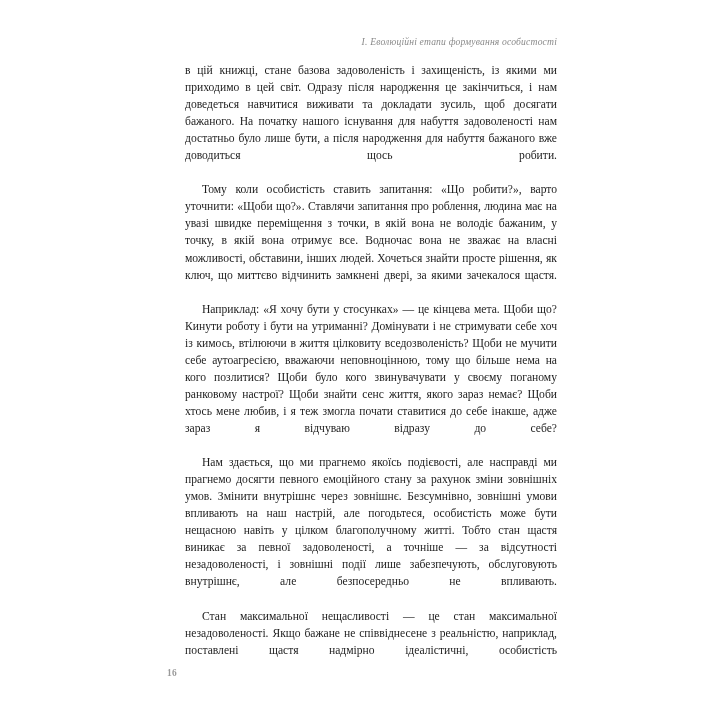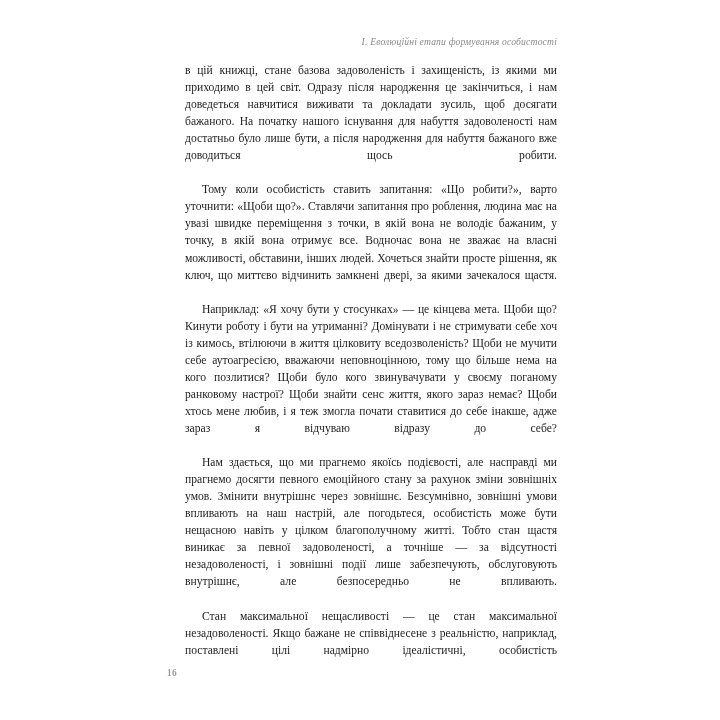--- a/index.html
+++ b/index.html
@@ -85,18 +85,18 @@
 
 <div class="page">
 
   <div class="running-header">I. Еволюційні етапи формування особистості</div>
 
   <div class="text-block">
     <p class="para">в цій книжці, стане базова задоволеність і захищеність, із якими ми приходимо в цей світ. Одразу після народження це закінчиться, і нам доведеться навчитися виживати та докладати зусиль, щоб досягати бажаного. На початку нашого існування для набуття задоволеності нам достатньо було лише бути, а після народження для набуття бажаного вже доводиться щось робити.</p>
     <p class="para indented">Тому коли особистість ставить запитання: «Що робити?», варто уточнити: «Щоби що?». Ставлячи запитання про роблення, людина має на увазі швидке переміщення з точки, в якій вона не володіє бажаним, у точку, в якій вона отримує все. Водночас вона не зважає на власні можливості, обставини, інших людей. Хочеться знайти просте рішення, як ключ, що миттєво відчинить замкнені двері, за якими зачекалося щастя.</p>
     <p class="para indented">Наприклад: «Я хочу бути у стосунках» — це кінцева мета. Щоби що? Кинути роботу і бути на утриманні? Домінувати і не стримувати себе хоч із кимось, втілюючи в життя цілковиту вседозволеність? Щоби не мучити себе аутоагресією, вважаючи неповноцінною, тому що більше нема на кого позлитися? Щоби було кого звинувачувати у своєму поганому ранковому настрої? Щоби знайти сенс життя, якого зараз немає? Щоби хтось мене любив, і я теж змогла почати ставитися до себе інакше, адже зараз я відчуваю відразу до себе?</p>
     <p class="para indented">Нам здається, що ми прагнемо якоїсь подієвості, але насправді ми прагнемо досягти певного емоційного стану за рахунок зміни зовнішніх умов. Змінити внутрішнє через зовнішнє. Безсумнівно, зовнішні умови впливають на наш настрій, але погодьтеся, особистість може бути нещасною навіть у цілком благополучному житті. Тобто стан щастя виникає за певної задоволеності, а точніше — за відсутності незадоволеності, і зовнішні події лише забезпечують, обслуговують внутрішнє, але безпосередньо не впливають.</p>
-    <p class="para indented">Стан максимальної нещасливості — це стан максимальної незадоволеності. Якщо бажане не співвіднесене з реальністю, наприклад, поставлені цілі надмірно ідеалістичні, особистість</p>
+    <p class="para indented">Стан максимальної нещасливості — це стан максимальної незадоволеності. Якщо бажане не співвіднесене з реальністю, наприклад, поставлені щастя надмірно ідеалістичні, особистість</p>
   </div>
 
   <div class="folio">16</div>
 
 </div>
 
 </body></html>

